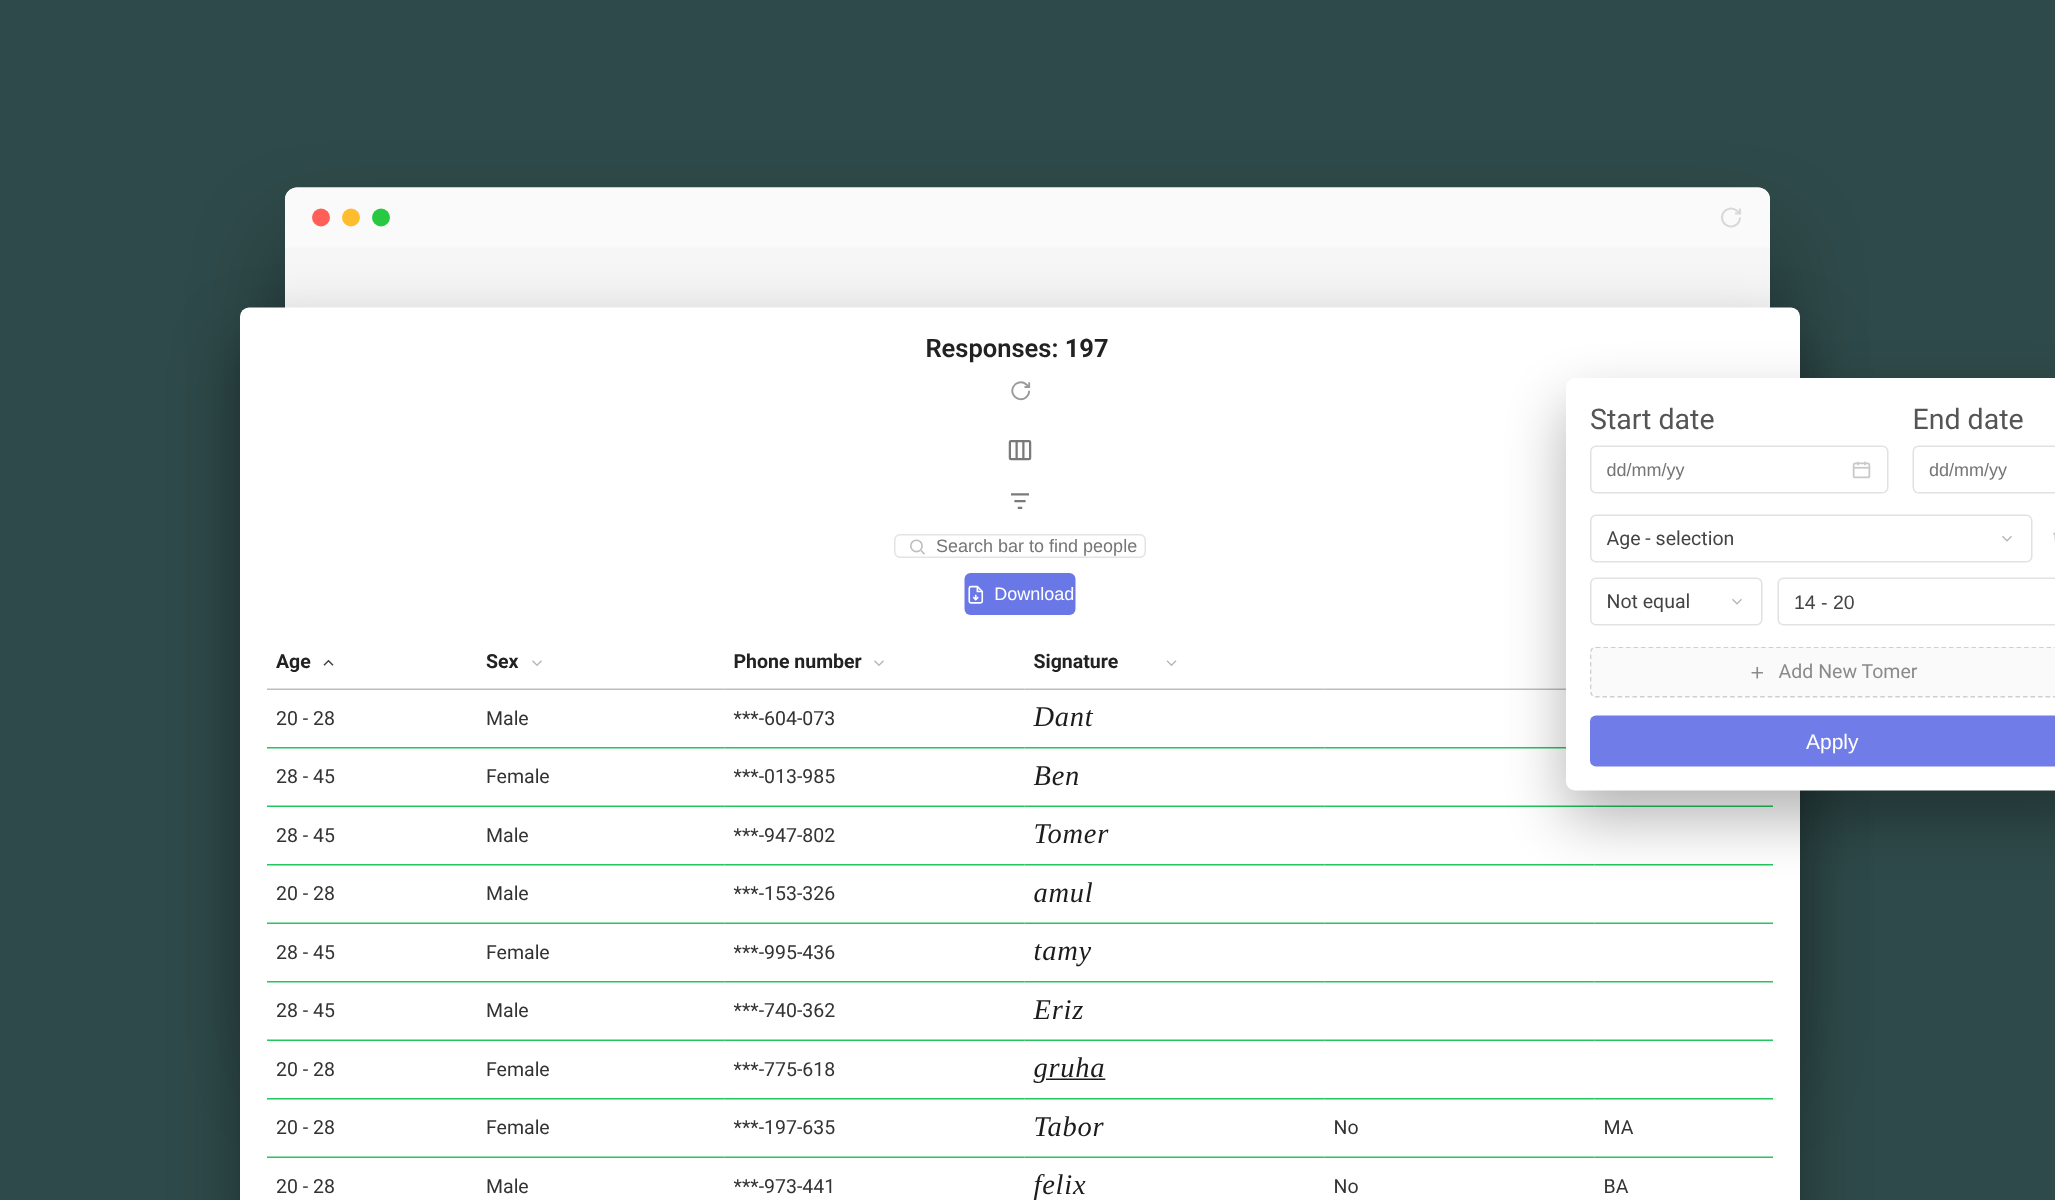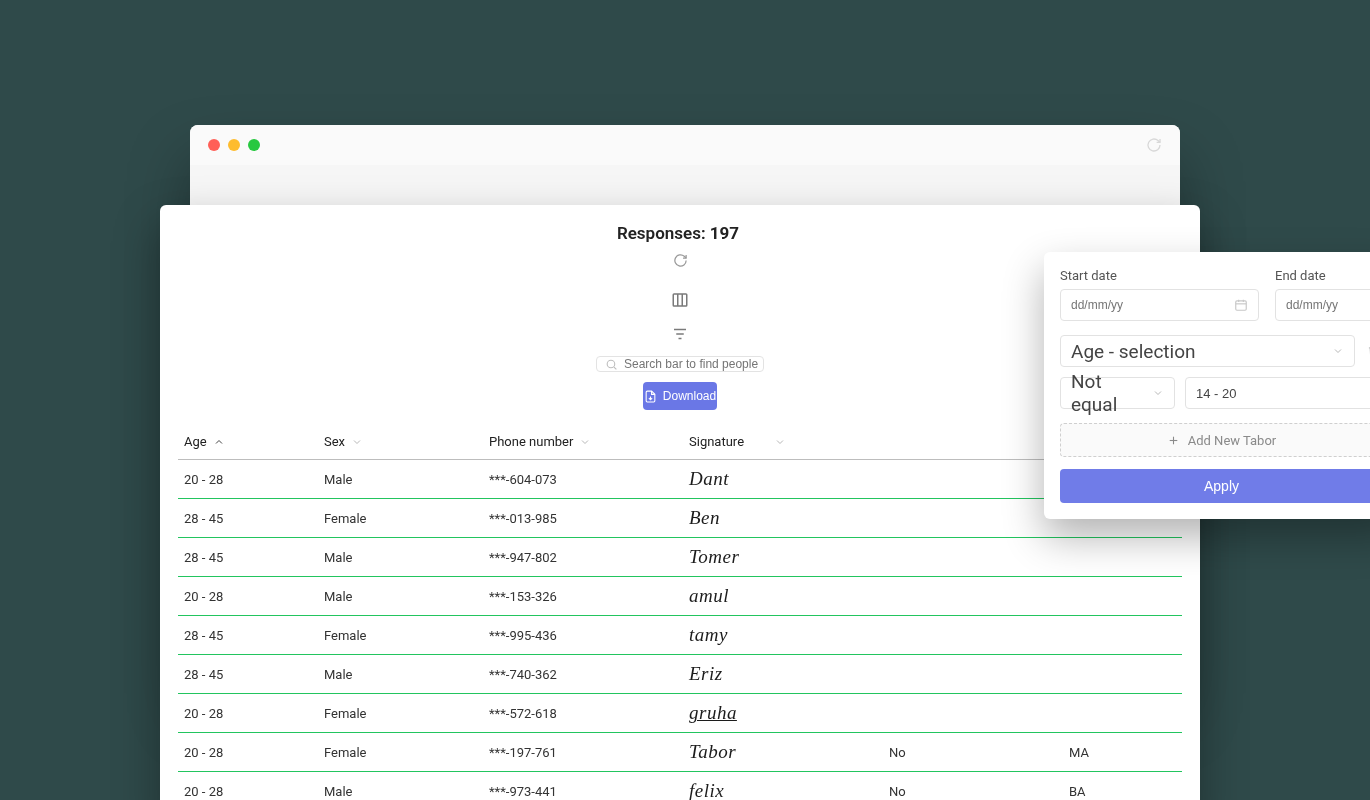--- a/index.html
+++ b/index.html
@@ -74,21 +74,21 @@
   }
 
   table.data {
     width: 100%;
     border-collapse: collapse;
     margin-top: 14px;
   }
   table.data th {
     text-align: left;
     font-size: 13px;
-    font-weight: 400;
+    font-weight: 700;
     color: #222;
     padding: 10px 6px;
     border-bottom: 1.5px solid #bdbdbd;
   }
   .th-inner { display: inline-flex; align-items: center; gap: 6px; }
   .sort-ic { color: #b8b8b8; }
   .sort-ic.active { color: #444; }
   table.data td {
     font-size: 13px;
     color: #333;
@@ -122,32 +122,32 @@
     top: 252px;
     width: 355px;
     background: #fff;
     border-radius: 6px;
     box-shadow: 0 18px 40px rgba(0,0,0,0.30);
     padding: 16px;
     z-index: 5;
   }
   .filter-row { display: flex; gap: 16px; }
   .filter-col { flex: 1; display: flex; flex-direction: column; gap: 6px; }
-  .filter-label { font-size: 13px; color: #555; }
+  .filter-label { font-size: 19px; color: #555; }
   .date-input {
     border: 1px solid #e2e2e2; border-radius: 4px; height: 32px;
     display: flex; align-items: center; padding: 0 10px; gap: 8px;
   }
   .date-input input { border: none; outline: none; font-size: 12px; color: #333; flex: 1; background: transparent; }
   .date-input .cal { color: #c8c8c8; }
 
   .select-row { display: flex; gap: 10px; margin-top: 14px; align-items: center; }
   .fake-select {
     flex: 1; border: 1px solid #e2e2e2; border-radius: 4px; height: 32px;
-    display: flex; align-items: center; padding: 0 10px; font-size: 19px; color: #444; gap: 8px; cursor: pointer;
+    display: flex; align-items: center; padding: 0 10px; font-size: 13px; color: #444; gap: 8px; cursor: pointer;
     background: #fff;
   }
   .fake-select .chev { margin-left: auto; color: #b8b8b8; }
   .trash { color: #c4c4c4; cursor: pointer; width: 18px; display: flex; align-items: center; justify-content: center; }
   .value-input {
     border: 1px solid #e2e2e2; border-radius: 4px; height: 32px;
     padding: 0 10px; font-size: 13px; color: #444; outline: none; flex: 1;
   }
   .pair-row { display: flex; gap: 10px; margin-top: 10px; }
   .pair-row .fake-select { flex: 1; }
@@ -331,29 +331,29 @@
           <td>28 - 45</td>
           <td>Male</td>
           <td>***-740-362</td>
           <td><span class="sig">Eriz</span></td>
           <td></td>
           <td></td>
         </tr>
         <tr>
           <td>20 - 28</td>
           <td>Female</td>
-          <td>***-572-618</td>
+          <td>***-775-618</td>
           <td><span class="sig under">gruha</span></td>
           <td></td>
           <td></td>
         </tr>
         <tr>
           <td>20 - 28</td>
           <td>Female</td>
-          <td>***-197-761</td>
+          <td>***-197-635</td>
           <td><span class="sig">Tabor</span></td>
           <td>No</td>
           <td>MA</td>
         </tr>
         <tr>
           <td>20 - 28</td>
           <td>Male</td>
           <td>***-973-441</td>
           <td><span class="sig">felix</span></td>
           <td>No</td>
@@ -420,19 +420,19 @@
     <input class="value-input" type="text" value="14 - 20" style="">
   </div>
 
   <div class="add-field">
     <span>
         <svg width="13" height="13" viewBox="0 0 24 24" fill="none" stroke="currentColor" stroke-width="2">
           <line x1="12" y1="5" x2="12" y2="19"></line>
           <line x1="5" y1="12" x2="19" y2="12"></line>
         </svg>
       </span>
-    <span>Add New Tabor</span>
+    <span>Add New Tomer</span>
   </div>
 
   <button class="apply-btn">
     <span>Apply</span>
   </button>
 </div>
 
 </body></html>

